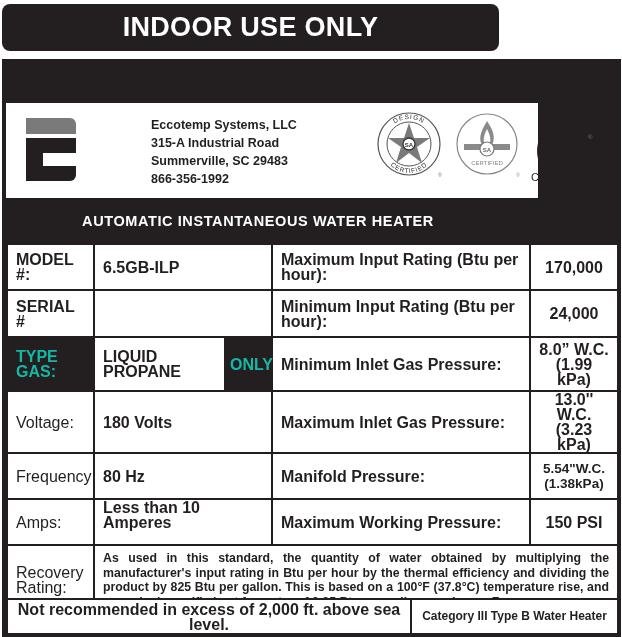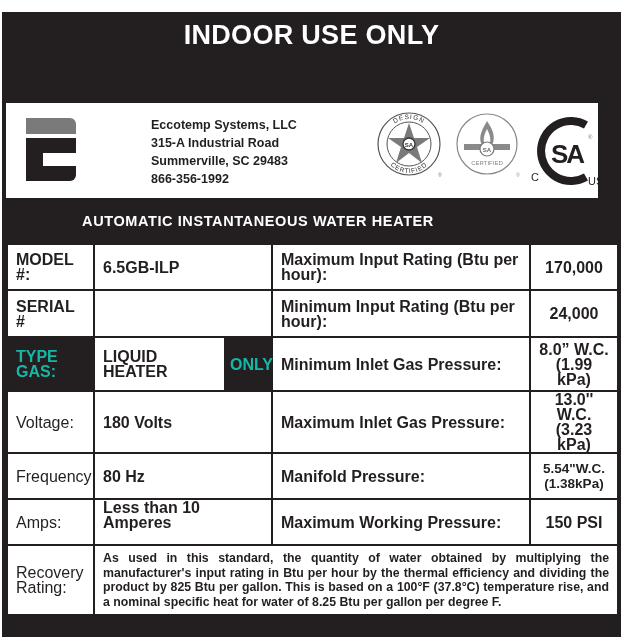--- a/index.html
+++ b/index.html
@@ -1,22 +1,22 @@
 <!DOCTYPE html>
 <html><head>
 <meta charset="utf-8">
 <style>
   * { box-sizing: border-box; margin: 0; padding: 0; }
   html, body { width: 622px; height: 637px; background: #ffffff; overflow: hidden; }
   body { font-family: "Liberation Sans", "DejaVu Sans", sans-serif; color: #231f20; position: relative; }
   .dark { background: #231f20; color: #ffffff; }
-  #banner { position: absolute; left: 2px; top: 12px; width: 619px; height: 47px; display: flex; align-items: center; justify-content: center; }
+  #banner { position: absolute; left: 2px; top: 4px; width: 497px; height: 47px; display: flex; align-items: center; justify-content: center; border-radius: 8px; }
   #banner span { font-size: 27px; font-weight: bold; letter-spacing: 0.3px; }
   #panel { position: absolute; left: 2px; top: 59px; width: 619px; height: 578px; background: #231f20; }
-  #logo-area { position: absolute; left: 4px; top: 44px; width: 592px; height: 95px; background: #fff; }
+  #logo-area { position: absolute; left: 4px; top: 44px; width: 532px; height: 95px; background: #fff; }
   .e-top { position: absolute; left: 20px; top: 15px; width: 50px; height: 16px; background: #7a7a7a; border-radius: 0 6px 0 0; }
   .e-bot { position: absolute; left: 20px; top: 35px; width: 50px; height: 43px; background: #231f20; border-radius: 0 0 6px 0; }
   .e-notch { position: absolute; left: 37px; top: 50px; width: 33px; height: 13px; background: #fff; }
   #address { position: absolute; left: 145px; top: 13px; font-size: 12.5px; font-weight: bold; line-height: 18px; }
   .cert { position: absolute; }
   #title-band { position: absolute; left: 0; top: 139px; width: 512px; height: 45px; display: flex; align-items: center; justify-content: center; }
   #title-band span { font-size: 14.5px; font-weight: bold; letter-spacing: 0.6px; }
   table { position: absolute; left: 4px; top: 184px; width: 611px; border-collapse: collapse; background: #fff; table-layout: fixed; }
   td { border: 2px solid #231f20; font-size: 16px; font-weight: bold; padding: 0 8px; vertical-align: middle; line-height: 15px; }
   td.val-right { text-align: center; }
@@ -101,21 +101,21 @@
     <tr style="height:47px">
       <td>SERIAL #</td>
       <td colspan="2"></td>
       <td>Minimum Input Rating (Btu per hour):</td>
       <td class="val-right">24,000</td>
     </tr>
     <tr style="height:54px">
       <td class="darkcell">TYPE GAS:</td>
       <td>
         <div>LIQUID</div>
-        <div>HEATER</div>
+        <div>PROPANE</div>
       </td>
       <td class="darkcell" style="padding:0 4px;text-align:center">ONLY</td>
       <td>Minimum Inlet Gas Pressure:</td>
       <td class="val-right">
         <div>8.0” W.C.</div>
         <div>(1.99 kPa)</div>
       </td>
     </tr>
     <tr style="height:48px">
       <td style="font-weight:normal">Voltage:</td>
@@ -144,13 +144,25 @@
     <tr style="height:70px">
       <td style="font-weight:normal">
         <div>Recovery</div>
         <div>Rating:</div>
       </td>
       <td colspan="4" class="recov-text">As used in this standard, the quantity of water obtained by multiplying the manufacturer's input rating in Btu per hour by the thermal efficiency and dividing the product by 825 Btu per gallon. This is based on a 100°F (37.8°C) temperature rise, and a nominal specific heat for water of 8.25 Btu per gallon per degree F.</td>
     </tr>
   </tbody>
     </table>
 
+  <table style="top:539px">
+    <colgroup>
+        <col style="width:404px">
+        <col style="width:207px">
+      </colgroup>
+    <tbody>
+        <tr style="height:35px">
+      <td class="footer-left">Not recommended in excess of 2,000 ft. above sea level.</td>
+      <td class="footer-right">Category III Type B Water Heater</td>
+    </tr>
+  </tbody>
+    </table>
 </div>
 
 </body></html>

